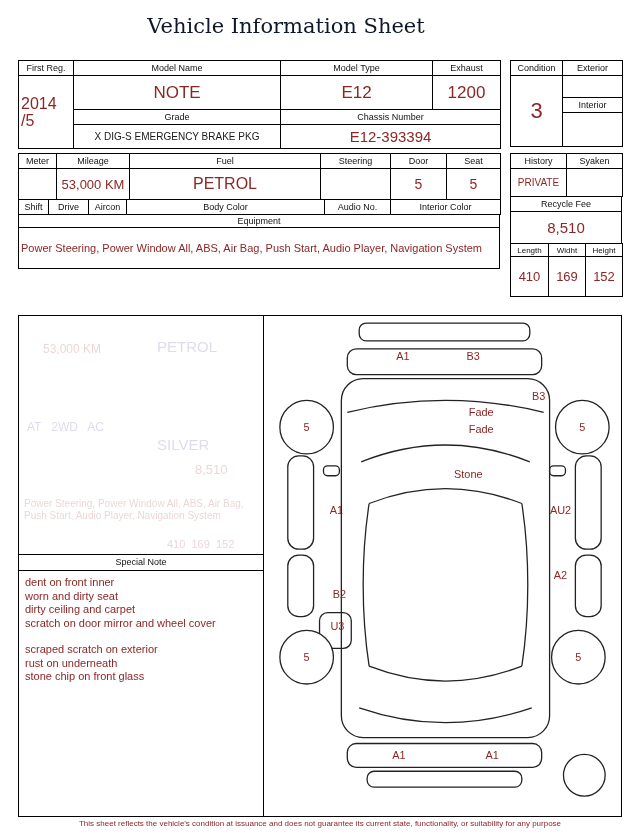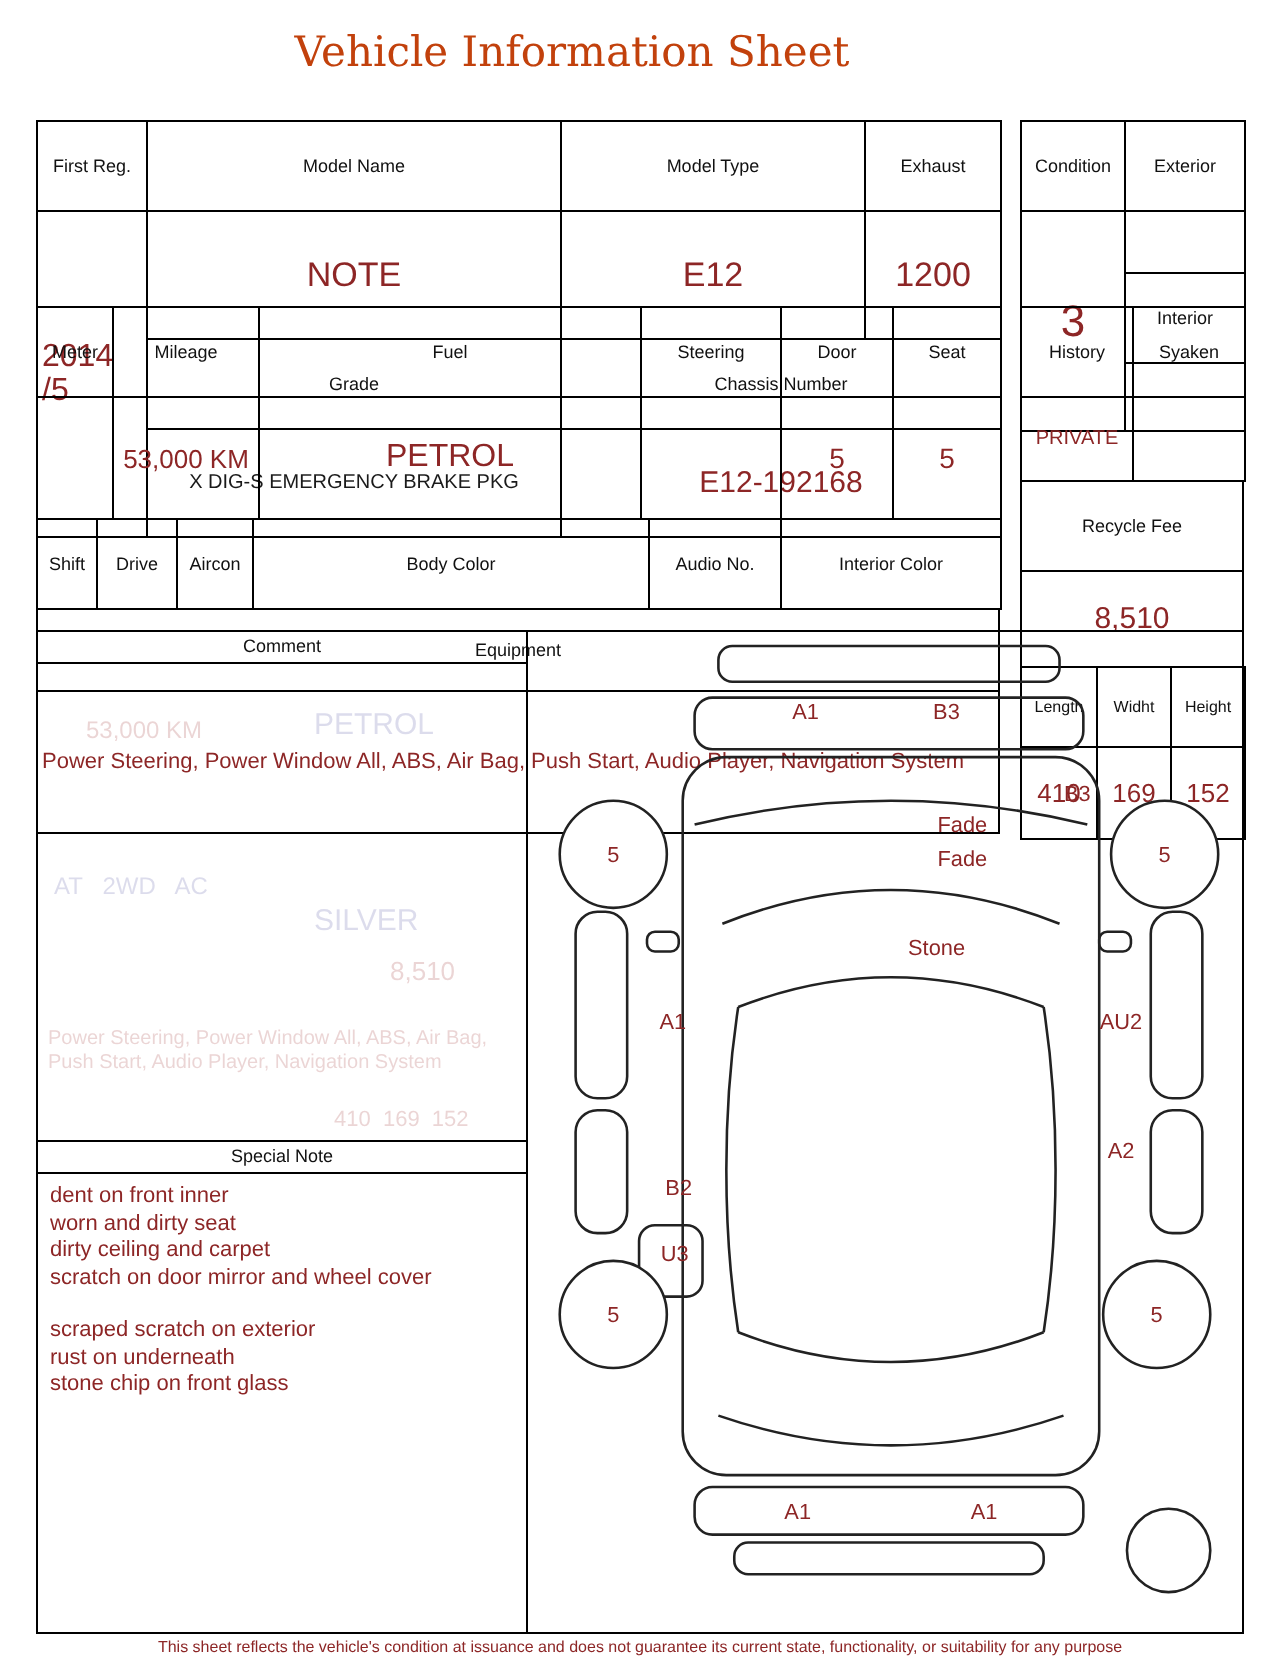--- a/index.html
+++ b/index.html
@@ -1,23 +1,23 @@
 <!DOCTYPE html>
 <html><head>
 <meta charset="utf-8">
 <style>
   :root{ --red:#8d2626; --line:#000; }
   html,body{margin:0;padding:0;}
   body{width:640px;height:835px;background:#fff;color:#111;
        font-family:"Liberation Sans",sans-serif;position:relative;overflow:hidden;}
   .abs{position:absolute;}
   #title{top:14px;left:0;width:572px;text-align:center;
-         font-family:"DejaVu Serif",serif;font-size:21px;color:#c2410c;}
+         font-family:"DejaVu Serif",serif;font-size:21px;color:#0f172a;}
   table.t{border-collapse:collapse;table-layout:fixed;}
-  table.t td{border:1px solid var(--line);padding:15px 2px;overflow:hidden;vertical-align:middle;}
+  table.t td{border:1px solid var(--line);padding:0 2px;overflow:hidden;vertical-align:middle;}
   .lbl{font-size:9px;text-align:center;color:#111;padding:1px 2px;}
   .val{text-align:center;color:var(--red);}
   .v17{font-size:17px;text-align:center;} .v16{font-size:16px;} .v15{font-size:15px;}
   .v14{font-size:14px;} .v13{font-size:13px;} .v12{font-size:12px;} .v10{font-size:10px;}
   tr.rh td{height:14px;} tr.rv td{height:30px;}
   #tbl-top{left:18px;top:60px;width:482px;}
   #tbl-top tr.rv1 td{height:33px;} #tbl-top tr.rv2 td{height:23px;}
   .firstreg{color:var(--red);font-size:16px;line-height:17px;padding-left:4px;text-align:left;}
   .gradeval{font-size:10px;text-align:center;color:#1a1a1a;}
   #tbl-cond{left:510px;top:60px;width:112px;}
@@ -69,21 +69,21 @@
       <td class="val v17">NOTE</td>
       <td class="val v17">E12</td>
       <td class="val v17">1200</td>
     </tr>
     <tr class="rh">
       <td class="lbl">Grade</td>
       <td colspan="2" class="lbl">Chassis Number</td>
     </tr>
     <tr class="rv2">
       <td class="gradeval">X DIG-S EMERGENCY BRAKE PKG</td>
-      <td colspan="2" class="val v15">E12-192168</td>
+      <td colspan="2" class="val v15">E12-393394</td>
     </tr>
   </tbody>
 </table>
 
 <table class="t abs" id="tbl-cond">
   <colgroup>
       <col style="width:52px">
       <col style="width:60px">
     </colgroup>
   <tbody>
@@ -208,21 +208,20 @@
         <td class="val v13">410</td>
         <td class="val v13">169</td>
         <td class="val v13">152</td>
       </tr>
     </tbody>
   </table>
 </div>
 
 <div class="abs" id="bottombox">
   <div id="leftpane">
-    <div class="c-head">Comment</div>
     <div id="ghostarea">
       <div class="ghost g-red" style="left:24px;top:26px;font-size:12px;">53,000 KM</div>
       <div class="ghost g-blue" style="left:138px;top:22px;font-size:15px;">PETROL</div>
       <div class="ghost g-blue" style="left:8px;top:104px;font-size:12px;">AT   2WD   AC</div>
       <div class="ghost g-blue" style="left:138px;top:120px;font-size:15px;">SILVER</div>
       <div class="ghost g-red" style="left:176px;top:146px;font-size:13px;">8,510</div>
       <div class="ghost g-red" style="left:5px;top:182px;width:232px;font-size:10px;line-height:12px;white-space:normal;">Power Steering, Power Window All, ABS, Air Bag, Push Start, Audio Player, Navigation System</div>
       <div class="ghost g-red" style="left:148px;top:222px;font-size:11px;">410  169  152</div>
     </div>
     <div class="c-head sn">Special Note</div>

